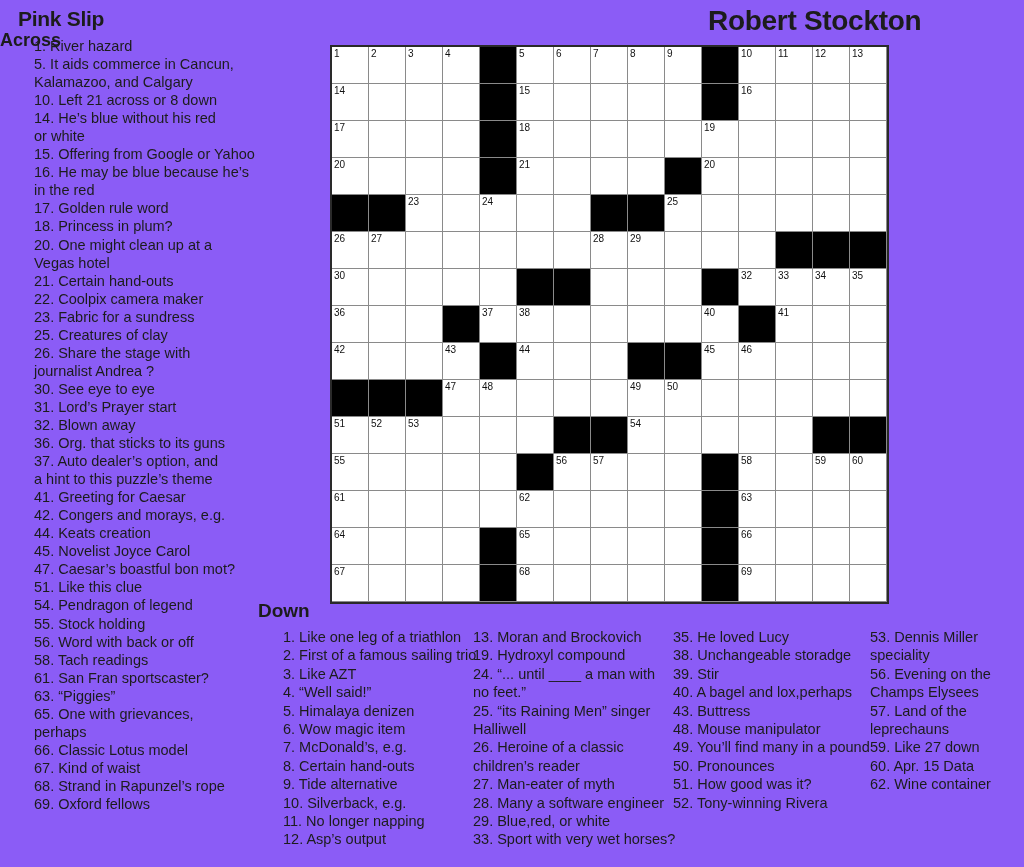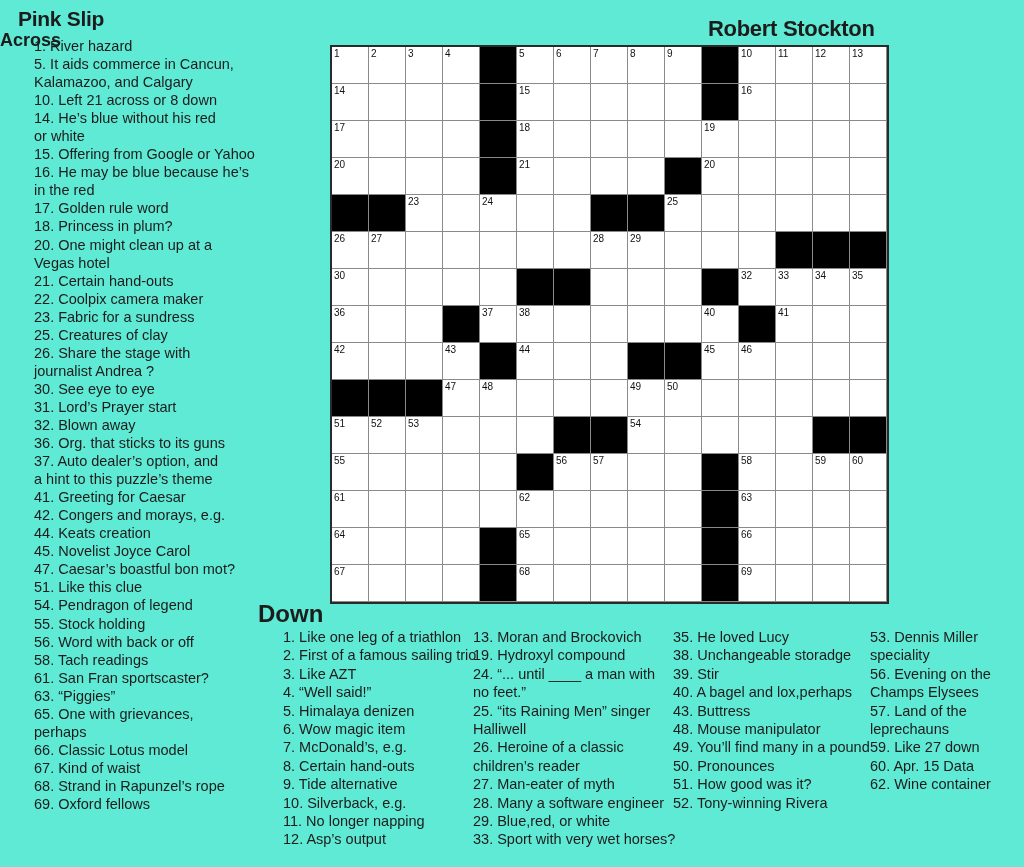--- a/index.html
+++ b/index.html
@@ -1,23 +1,23 @@
 <!DOCTYPE html>
 <html style="--blackcell: #000000; --line: #8a8a8a;"><head>
 <meta charset="utf-8">
 <style>
   html,body{margin:0;padding:0;background:#ffffff;}
   .page{
-    position:relative;width:1024px;height:867px;background:#5eead4;
+    position:relative;width:1024px;height:867px;background:#8b5cf6;
     font-family:"Liberation Sans",sans-serif;color:#1c1c1c;overflow:hidden;text-decoration:underline;
   }
   .title{position:absolute;left:18px;top:7px;font-size:21px;font-weight:bold;letter-spacing:-0.3px;}
-  .author{position:absolute;left:708px;top:16px;font-size:22px;font-weight:bold;letter-spacing:-0.3px;}
+  .author{position:absolute;left:708px;top:5px;font-size:28px;font-weight:bold;letter-spacing:-0.3px;}
   .across-head{position:absolute;left:0;top:30px;width:345px;font-size:18px;font-weight:bold;}
-  .down-head{position:absolute;left:258px;top:600px;font-size:24px;font-weight:bold;}
+  .down-head{position:absolute;left:258px;top:600px;font-size:19px;font-weight:bold;}
   .clue-list{position:absolute;font-size:14.5px;white-space:nowrap;}
   #across-list{left:34px;top:37px;line-height:18.05px;}
   .down-col{top:628px;line-height:18.4px;margin-left:21px;}
   #down-col-1{left:262px;}
   #down-col-2{left:452px;}
   #down-col-3{left:652px;}
   #down-col-4{left:849px;}
   .clue-line{white-space:pre;}
   #grid{
     position:absolute;left:330px;top:45px;

